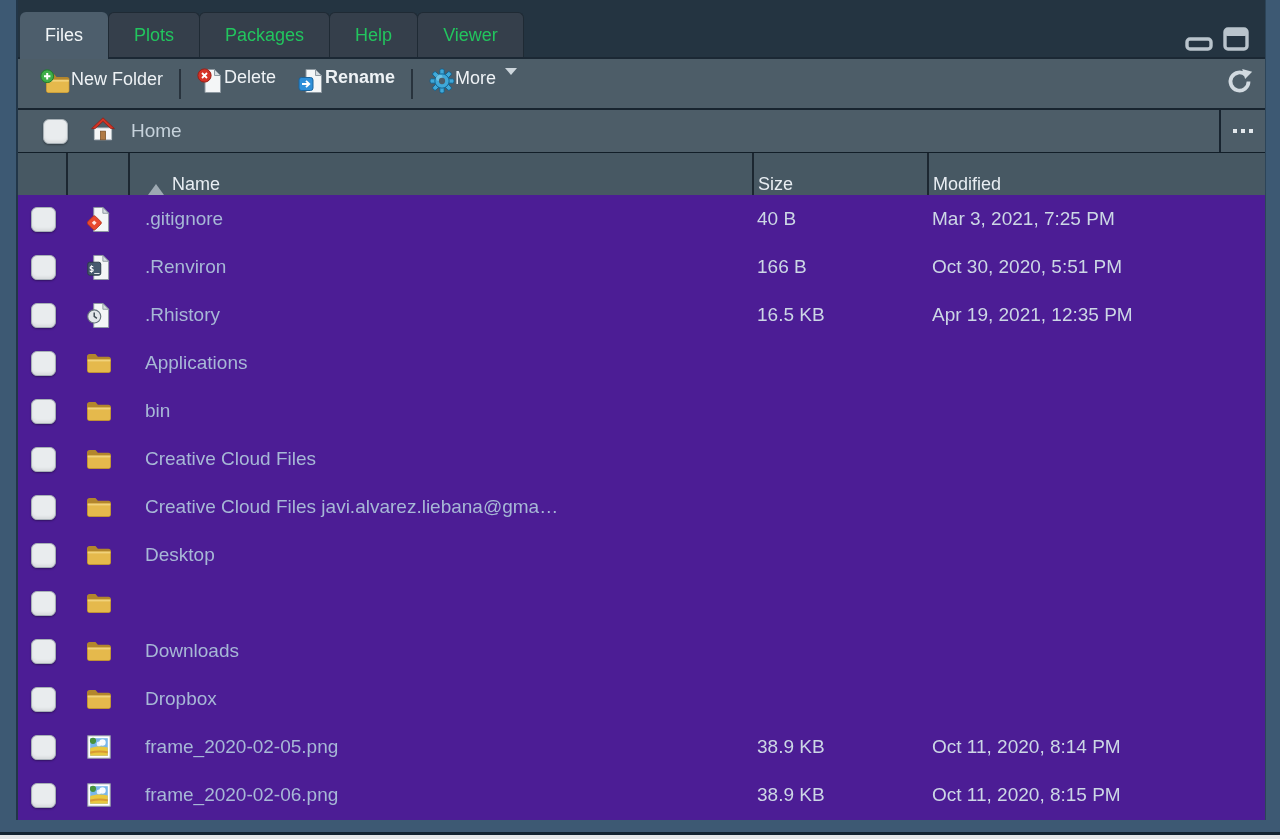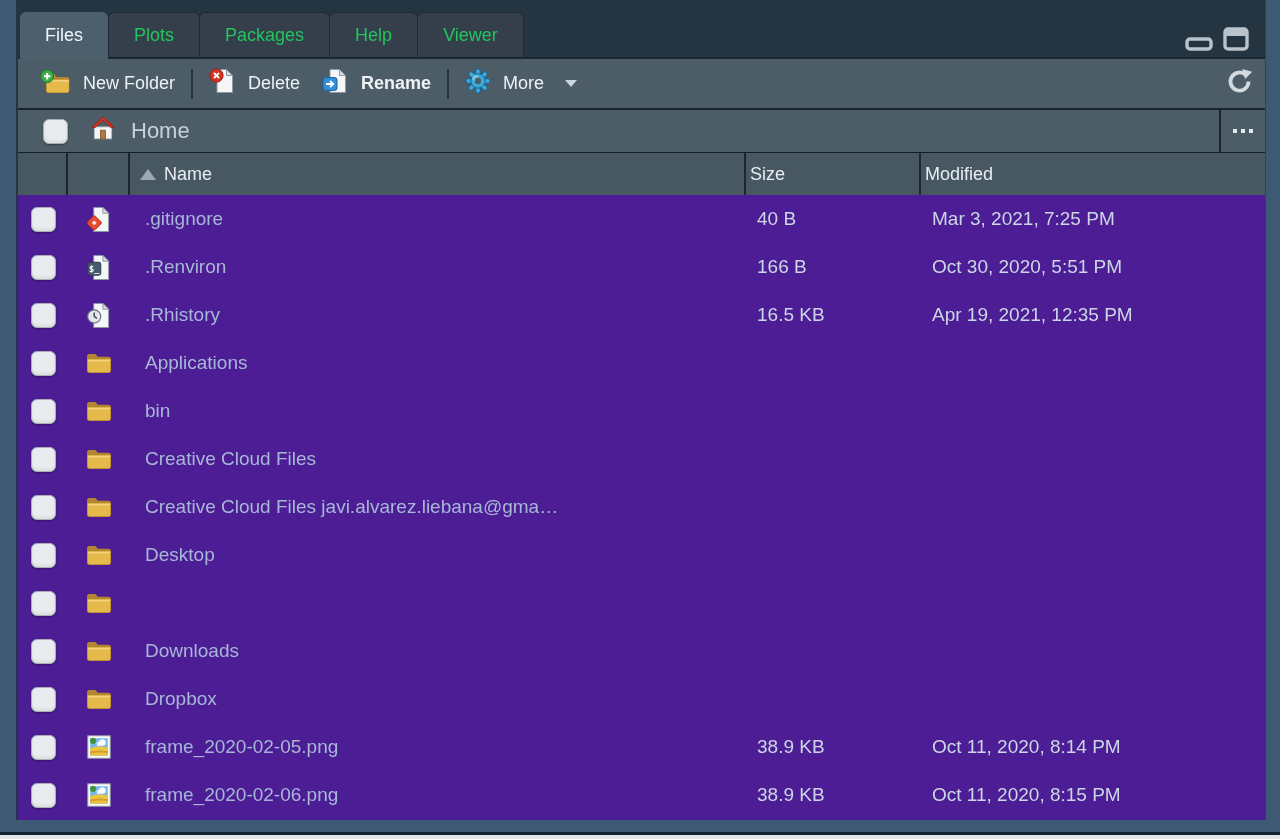--- a/index.html
+++ b/index.html
@@ -39,34 +39,34 @@
   .tab-spacer { flex:1; }
   .wctrls { display:flex; align-items:flex-end; gap:10px; padding:0 16px 6px 0; }
   .wctrls svg { display:block; }
   
   .toolbar {
     height:51px; background:#4d5d68; border-top:2px solid #1b2834;
     display:flex; align-items:center;
     padding:0 12px 0 22px;
     color:#eef2f5; font-size:18px;
   }
-  .tbtn { display:flex; align-items:center; gap:12px; cursor:default; }
+  .tbtn { display:flex; gap:0; cursor:default; }
   .tbtn + .tbtn { margin-left:22px;font-weight:bold; }
   .tsep { width:2px; height:30px; background:#28333d; margin:0 16px; }
   .caret {
     width:0; height:0; margin-left:9px;
     border-left:6px solid transparent; border-right:6px solid transparent;
     border-top:7px solid #cdd6dc;
   }
   .toolbar-right { margin-left:auto; display:flex; align-items:center; }
   
   .pathbar {
     height:44px; background:#4d5d68; border-top:2px solid #18242f;
     display:flex; align-items:center; padding-left:25px;
-    color:#c6d2db; font-size:22px;
+    color:#c6d2db; font-size:19px;
   }
   .pathbar .home-label { margin-left:14px; }
   .pathbar .home-ic { margin-left:21px; }
   .path-more {
     margin-left:auto; width:46px; align-self:stretch;
     border-left:2px solid #18242f;
     display:flex; align-items:center; justify-content:center; gap:4px;
   }
   .path-more i { width:4px; height:4px; background:#e3e8ec; display:block; }
   
@@ -75,21 +75,21 @@
     background:#e9ecee; border:1px solid #a7b0b6;
     box-shadow:0 1px 2px rgba(0,0,0,.35), inset 0 -2px 3px rgba(0,0,0,.07);
     display:block;
   }
   
   .grid { display:grid; grid-template-columns:50px 62px 1fr 175px 346px; }
   .hrow {
     height:43px; background:#475863; border-top:1px solid #121e28;
     color:#e8edf2; font-size:18px;
   }
-  .hcell { display:flex; align-items:center; }
+  .hcell { display:flex; align-items:flex-end;margin-left:8px; }
   .hc1 { border-right:2px solid #1c2731; }
   .hc2 { border-right:2px solid #1c2731; }
   .hsize, .hmod { border-left:2px solid #1c2731; padding-left:4px; }
   .hname { padding-left:2px; }
   .sort-tri {
     width:0; height:0; margin:0 8px 0 8px;
     border-left:8px solid transparent; border-right:8px solid transparent;
     border-bottom:11px solid #9da9b2;
   }
   .rows { background:#4c1d95; flex:1; }

